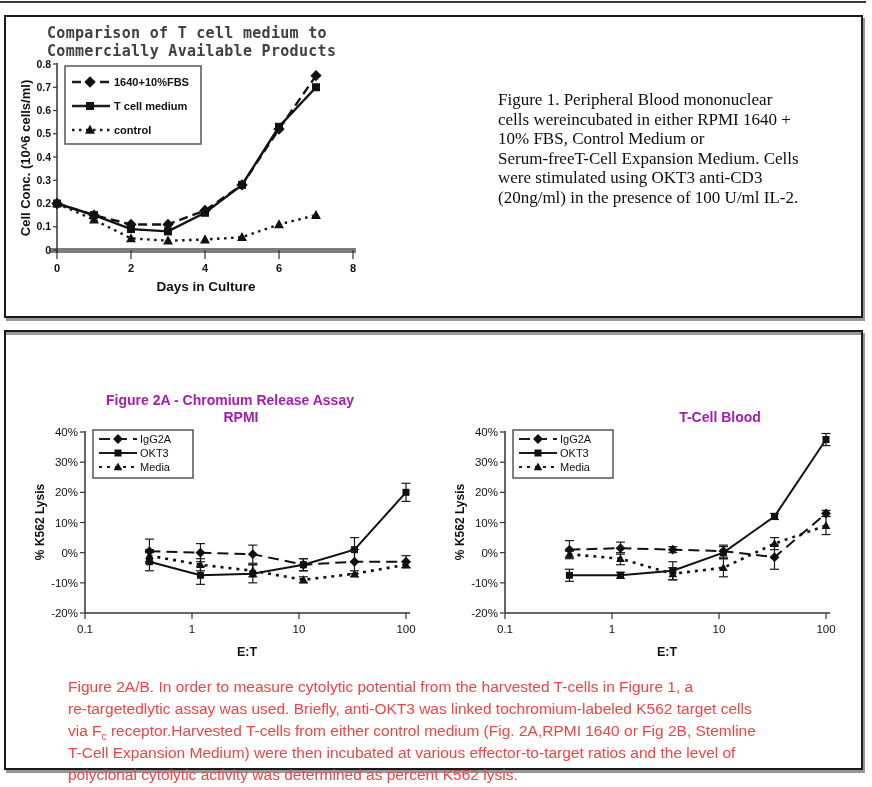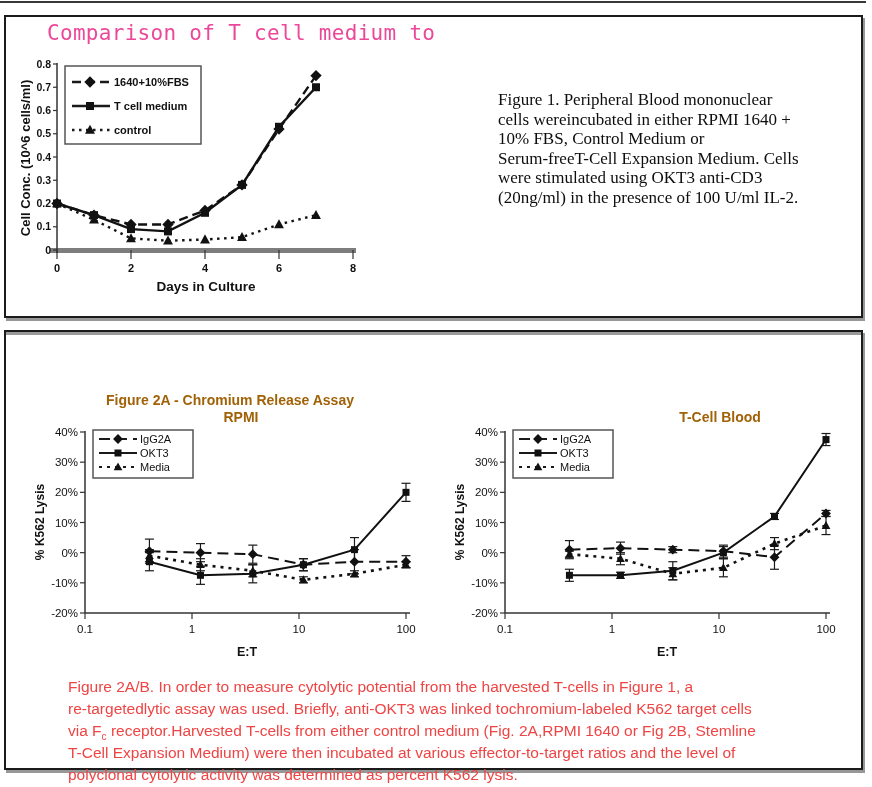--- a/index.html
+++ b/index.html
@@ -5,23 +5,23 @@
   html,body{margin:0;padding:0;background:#fff;}
   .page{position:relative;width:872px;height:787px;background:#ffffff;overflow:hidden;
         font-family:"Liberation Sans",sans-serif;color:#111;}
   .abs{position:absolute;}
   .top-rule{position:absolute;top:1px;left:0;width:866px;height:2px;background:#383838;}
   .panel{position:absolute;left:4px;width:855px;background:transparent;
          border:2px solid #1b1b1b;box-shadow:2px 3px 0 #979797;}
   #panel1{top:15px;height:299px;}
   #panel2{top:330px;height:436px;box-shadow:2px 3px 0 #979797, inset 0 3px 0 #9a9a9a;}
   .f1-title{position:absolute;left:47px;top:24px;font-family:"DejaVu Sans Mono",monospace;
-            font-weight:400;font-size:21px;line-height:18px;color:#ec4899;letter-spacing:.3px;}
+            font-weight:700;font-size:15px;line-height:18px;color:#404040;letter-spacing:.3px;}
   .f2-title{position:absolute;width:400px;text-align:center;font-weight:700;
-            font-size:14px;color:#a16207;line-height:16px;}
+            font-size:14px;color:#a21caf;line-height:16px;}
   #t2a1{left:30px;top:392px;}
   #t2a2{left:30px;top:409px;padding-left:22px;width:378px;}
   #t2b1{left:450px;top:392px;}
   #t2b2{left:450px;top:409px;padding-left:140px;width:260px;}
   .cap1{position:absolute;left:498px;top:90px;width:396px;font-family:"Liberation Serif",serif;
         font-size:17px;line-height:19.5px;white-space:pre-line;color:#0d0d0d;}
   .cap2{position:absolute;left:68px;top:676px;width:768px;font-size:15.5px;line-height:22px;
         white-space:pre-line;color:#ef4444;}
   .cap2 sub{font-size:10px;line-height:0;}
   svg text{font-family:"Liberation Sans",sans-serif;}
@@ -30,20 +30,21 @@
 <body>
 
 <div class="page">
   <div class="top-rule"></div>
 
   <div class="panel" id="panel1"></div>
   <div class="panel" id="panel2"></div>
 
   <div class="f1-title">
     <div>Comparison of T cell medium to</div>
+    <div>Commercially Available Products</div>
   </div>
 
   <svg id="chart1" class="abs" style="left:10px;top:57px;" width="400" height="250">
       <rect x="40" y="191" width="306" height="5" fill="#7d7d7d"></rect>
       <line x1="47" y1="6" x2="47" y2="196" stroke="#333" stroke-width="1.5"></line>
       <line x1="43" y1="193" x2="47" y2="193" stroke="#333" stroke-width="1.2"></line>
       <text x="41" y="196.5" fill="#111" font-size="10.5px" text-anchor="end" font-weight="600">0</text>
       <line x1="43" y1="169.75" x2="47" y2="169.75" stroke="#333" stroke-width="1.2"></line>
       <text x="41" y="173.25" fill="#111" font-size="10.5px" text-anchor="end" font-weight="600">0.1</text>
       <line x1="43" y1="146.5" x2="47" y2="146.5" stroke="#333" stroke-width="1.2"></line>

